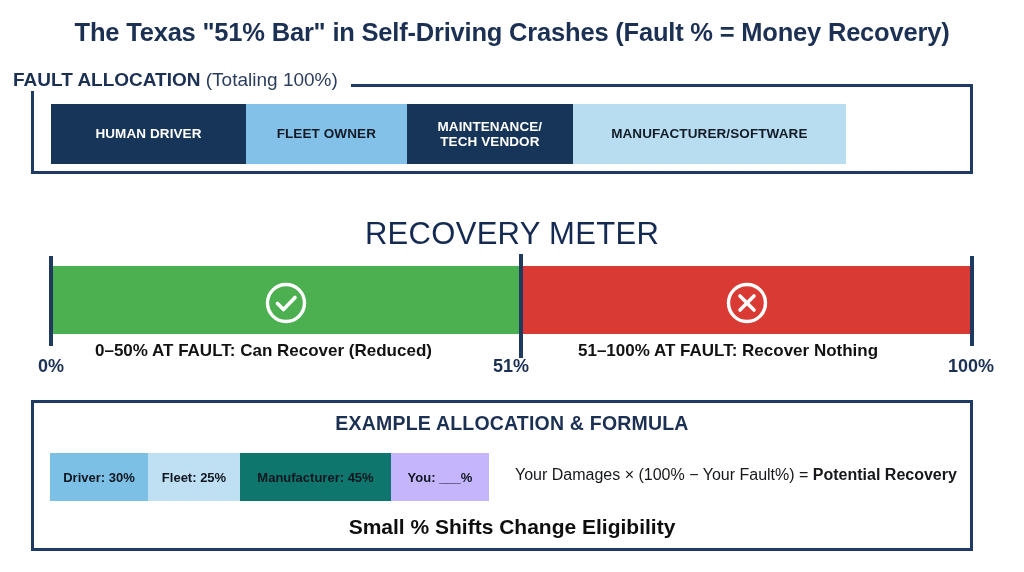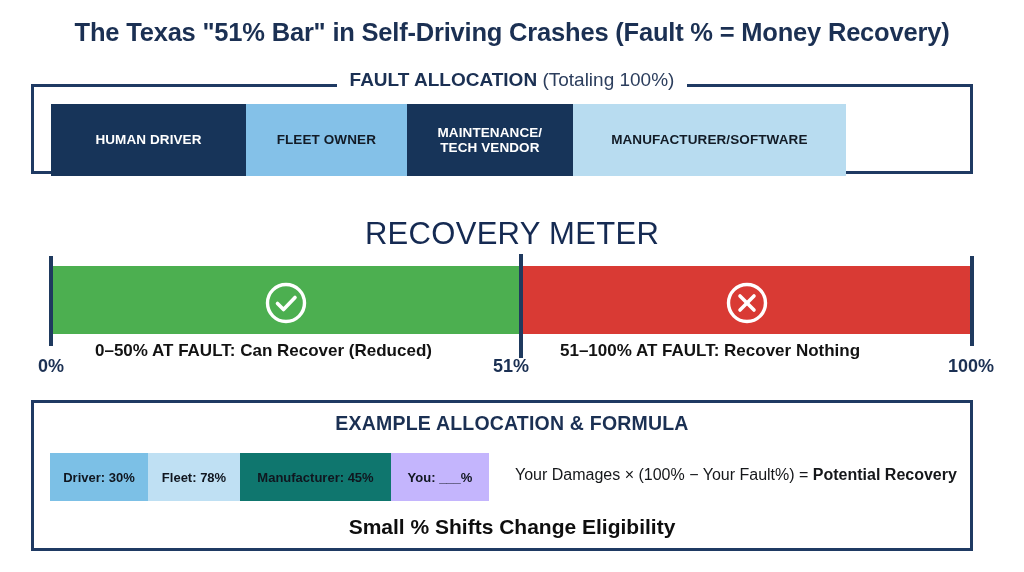--- a/index.html
+++ b/index.html
@@ -39,21 +39,20 @@
     height: 90px;
     border: 3px solid #1f3a63;
     box-sizing: border-box;
     background: #ffffff;
   }
   #fault-legend {
     position: absolute;
     left: 0;
     top: 69px;
     width: 1024px;
-    text-align: center;
     font-size: 19px;
     white-space: nowrap;
     z-index: 5;
     pointer-events: none;
   }
   #fault-legend .legend-inner {
     background: #ffffff;
     padding: 0 13px;
     display: inline-block;
     line-height: 22px;
@@ -65,21 +64,21 @@
   #fault-legend .legend-light {
     font-weight: normal;
     color: #2c3e5d;
   }
 
   #fault-bar {
     position: absolute;
     left: 51px;
     top: 104px;
     width: 924px;
-    height: 72px;
+    height: 60px;
     display: flex;
   }
   .fault-seg {
     display: flex;
     align-items: center;
     justify-content: center;
     text-align: center;
     font-weight: bold;
     font-size: 13.5px;
     line-height: 15.5px;
@@ -142,21 +141,21 @@
 
   .meter-caption {
     position: absolute;
     top: 341px;
     font-size: 17px;
     font-weight: bold;
     color: #121212;
     white-space: nowrap;
   }
   #caption-green { left: 95px; }
-  #caption-red   { left: 560px; }
+  #caption-red   { left: 578px; }
 
   .axis-label {
     position: absolute;
     top: 356px;
     font-size: 18px;
     font-weight: bold;
     color: #1b3053;
   }
   #axis-0   { left: 38px; }
   #axis-51  { left: 493px; }
@@ -282,21 +281,21 @@
 <div class="axis-label" id="axis-51">51%</div>
 <div class="axis-label" id="axis-100">100%</div>
 
 <div id="example-panel"></div>
 <div id="example-title">EXAMPLE ALLOCATION &amp; FORMULA</div>
 <div id="example-bar">
     <div class="ex-seg" style="width: 98px; background: rgb(124, 192, 230);">
       <span>Driver: 30%</span>
     </div>
     <div class="ex-seg" style="width: 92px; background: rgb(191, 224, 243);">
-      <span>Fleet: 78%</span>
+      <span>Fleet: 25%</span>
     </div>
     <div class="ex-seg" style="width: 151px; background: #0f766e;">
       <span>Manufacturer: 45%</span>
     </div>
     <div class="ex-seg" style="width: 98px; background: #c4b5fd;">
       <span>You: ___%</span>
     </div>
   </div>
 
 <div id="formula">

